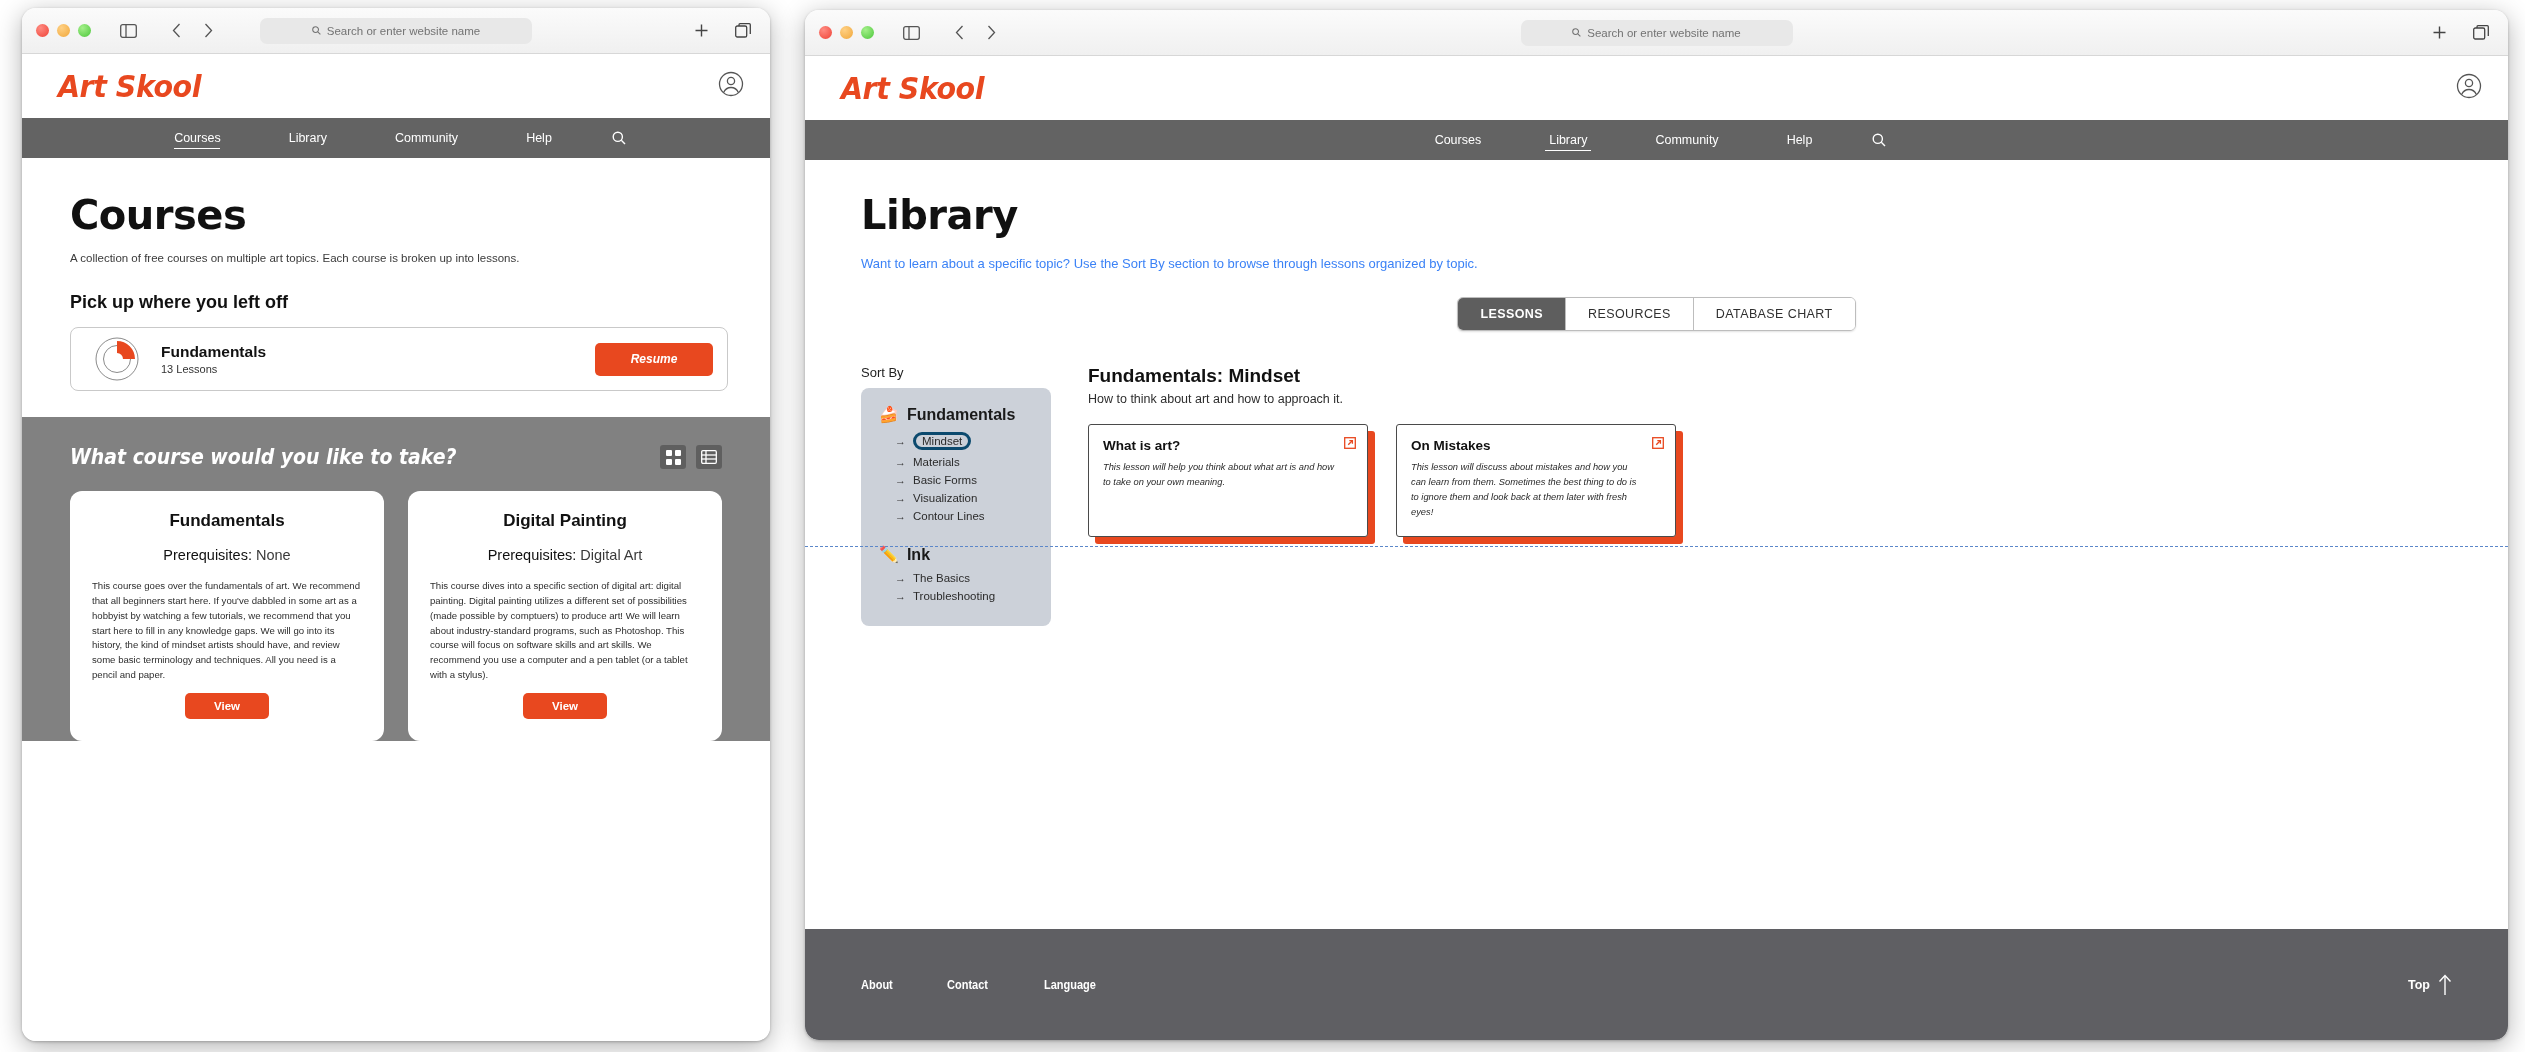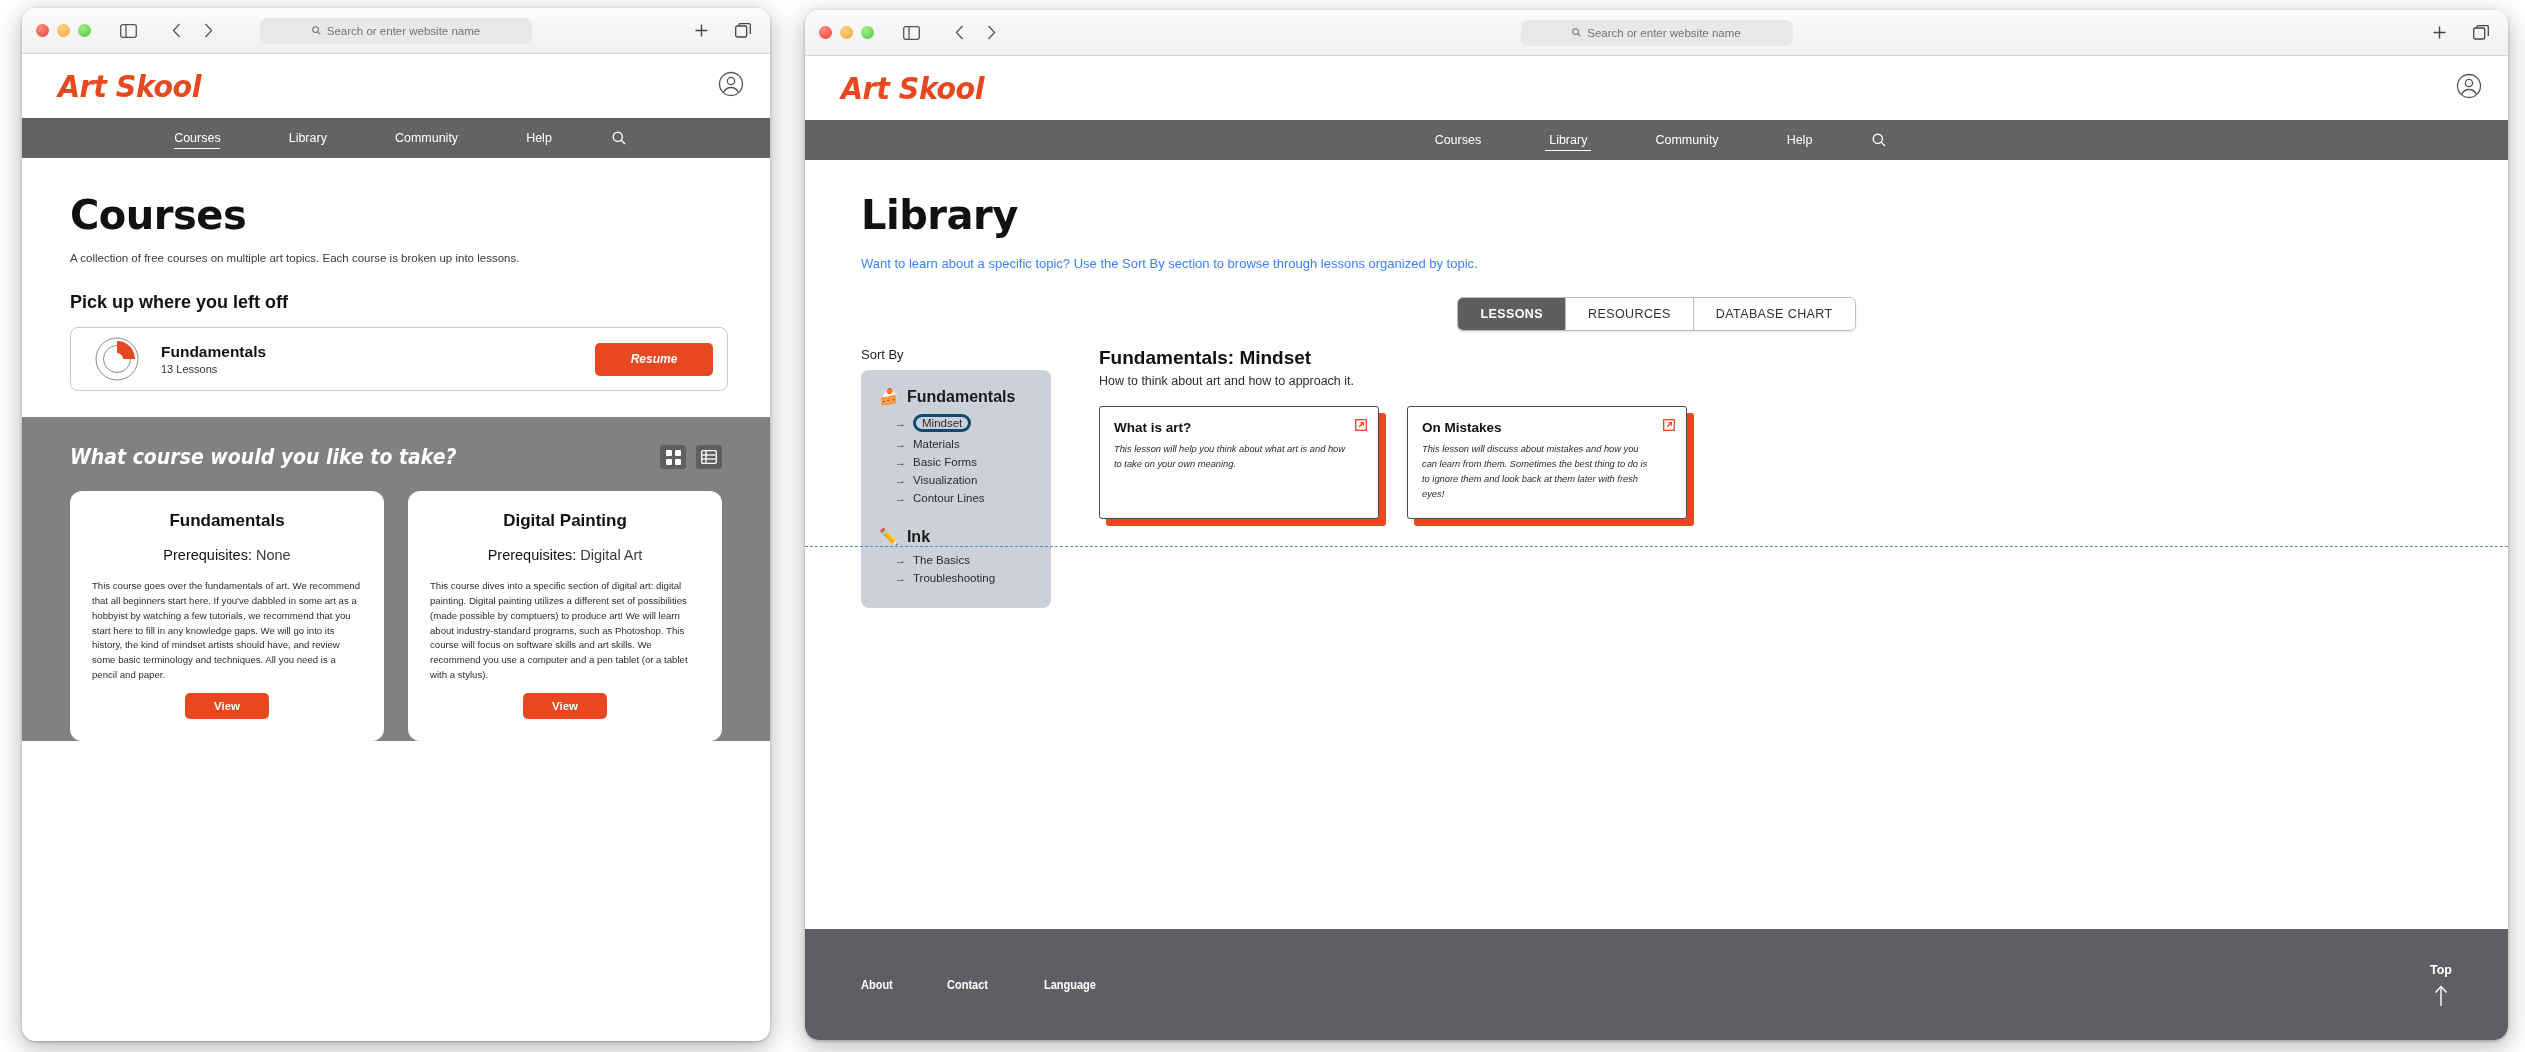--- a/index.html
+++ b/index.html
@@ -177,21 +177,21 @@
     box-shadow: 0 1px 2px rgba(0,0,0,0.12);
   }
   .tab {
     font-size: 12.5px; letter-spacing: 0.4px;
     padding: 9px 22px; background:#fff; color:#303030;
     border-right: 1px solid #bdbdbd; cursor:pointer; white-space:nowrap;
   }
   .tab:last-child { border-right:none; }
   .tab.active { background:#5e5e5e; color:#fff; font-weight:600;text-align:right; }
 
-  .lib-main { display:flex; gap: 48px; margin-top: 16px; align-items:flex-start; }
+  .lib-main { display:flex; gap: 37px; margin-top: 34px; align-items:flex-start; }
   .sortby-col { width: 190px; flex:0 0 190px; }
   .sortby-label { font-size: 13px; color:#222; margin-bottom: 8px; }
   .sortby-box { background:#ccd1d9; border-radius: 8px; padding: 18px 14px 18px 18px; }
   .grp-head { display:flex; align-items:center; gap: 8px; font-size: 16px; font-weight: 700; color:#1a1a1a; }
   .grp-head .emo { font-size: 16px; line-height:1; }
   .grp-list { margin: 8px 0 0 16px; }
   .grp-item {
     font-size: 11.5px; color:#2b2b2b; display:flex; align-items:center; gap: 7px;
     margin-bottom: 6px; cursor:pointer;
   }
@@ -222,21 +222,21 @@
     border-top: 1.5px dashed #5b87c9;
   }
 
   .footer {
     background:#5f5f63; flex:0 0 auto; height: 111px;
     display:flex; align-items:center; padding: 0 56px;
     justify-content: space-between;
   }
   .footer-links { display:flex; gap: 50px; }
   .f-link { color:#fff; font-size: 12.5px; font-weight:700; transform: scaleX(0.88); transform-origin:left center; cursor:pointer; }
-  .f-top { display:flex; align-items:center; gap: 8px; color:#fff; font-size: 12.5px; font-weight:700; cursor:pointer;flex-direction:column; }
+  .f-top { display:flex; align-items:center; gap: 8px; color:#fff; font-size: 12.5px; font-weight:700; cursor:pointer; }
 </style>
 </head>
 <body>
 
 <div class="stage">
 
   <div class="win win-left">
 
     <div class="titlebar">
       <div class="traffic">

